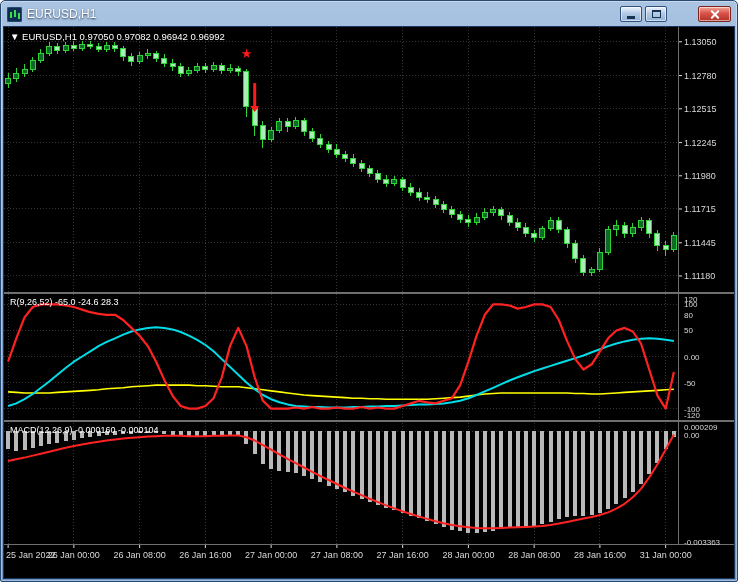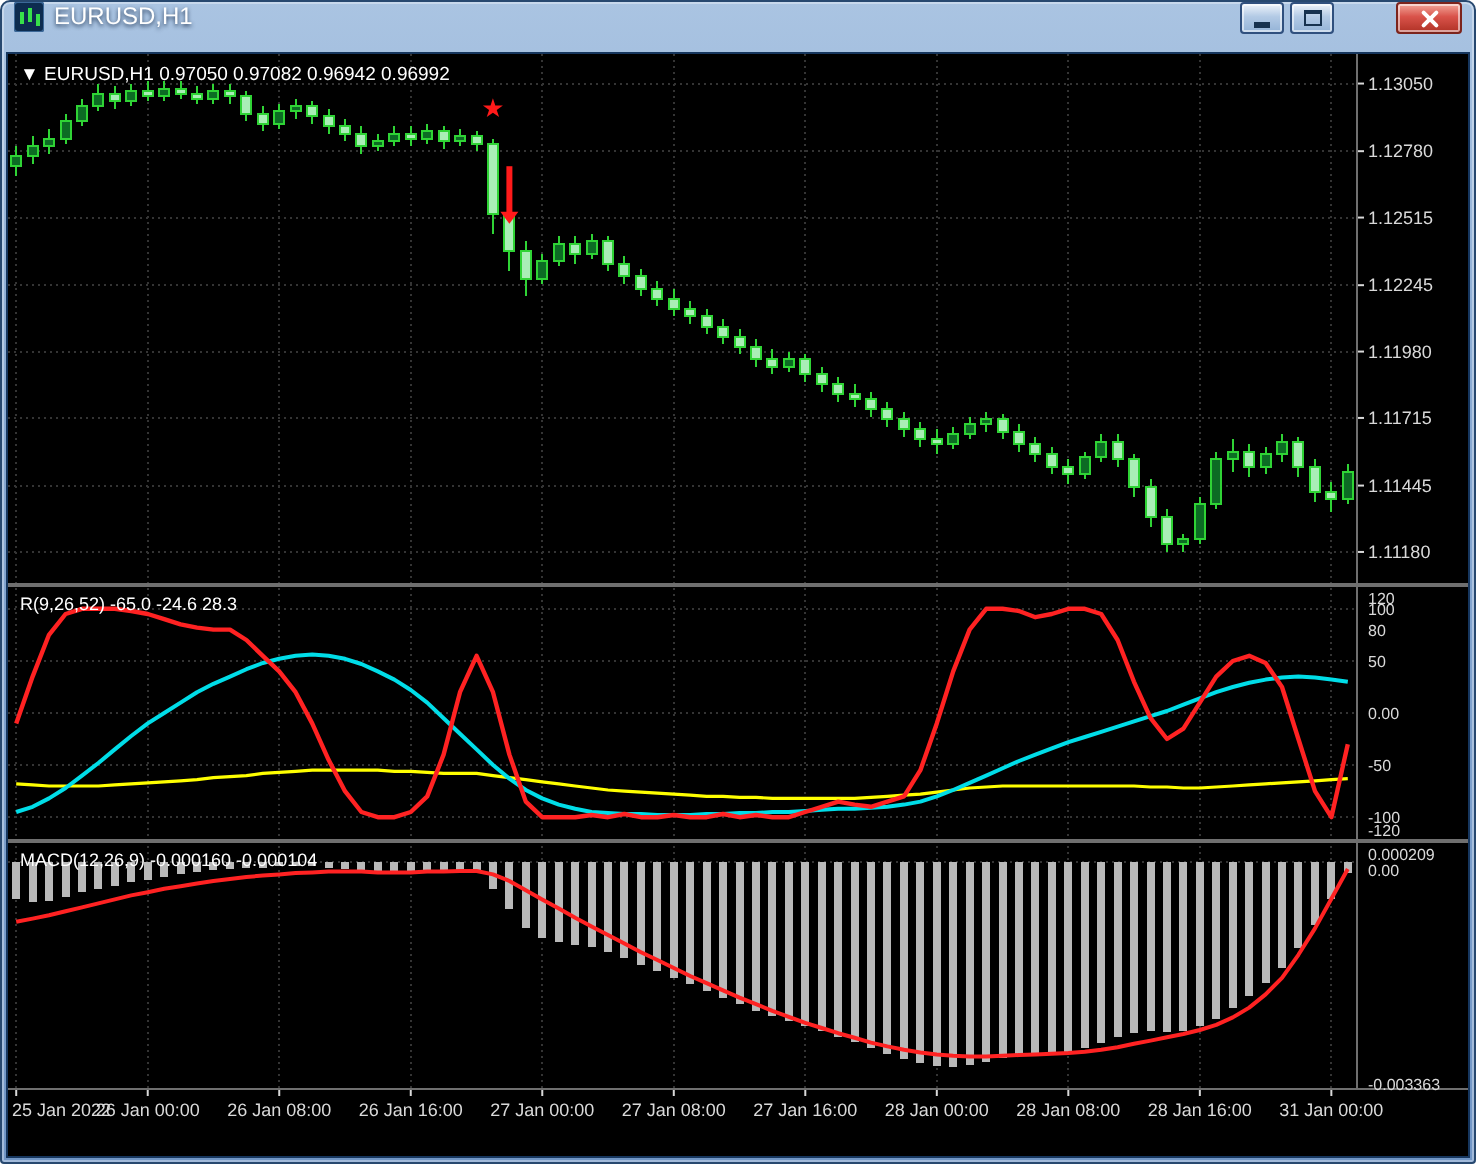--- a/index.html
+++ b/index.html
@@ -3,21 +3,21 @@
 <meta charset="utf-8">
 <style>
   html,body{margin:0;padding:0;background:#ffffff;font-family:"Liberation Sans",sans-serif;}
   .window{
     width:738px;height:582px;box-sizing:border-box;
     background:linear-gradient(180deg,#aac4e2 0%,#88a9d2 35%,#7196c6 100%);
     border:1px solid #27486f;border-radius:5px 5px 2px 2px;
     padding:0 3px 3px 3px;
     box-shadow:inset 0 0 0 1px rgba(255,255,255,.35);
   }
-  .titlebar{height:26px;display:flex;align-items:flex-start;gap:5px;padding:0 3px;}
+  .titlebar{height:26px;display:flex;align-items:center;gap:5px;padding:0 3px;}
   .app-icon{width:15px;height:15px;display:inline-block;flex:0 0 auto;}
   .title{color:#ffffff;font-size:12px;text-shadow:0 1px 2px rgba(8,28,58,.85);white-space:nowrap;}
   .win-buttons{margin-left:auto;display:flex;align-items:center;}
   .wbtn{
     width:22px;height:16px;margin-left:3px;padding:0;
     border:1px solid #30507e;border-radius:2px;
     background:linear-gradient(#eef4fb,#b3cae5 45%,#94b3d7);
     box-shadow:inset 0 0 0 1px rgba(255,255,255,.55);
     display:flex;align-items:center;justify-content:center;cursor:default;
   }

